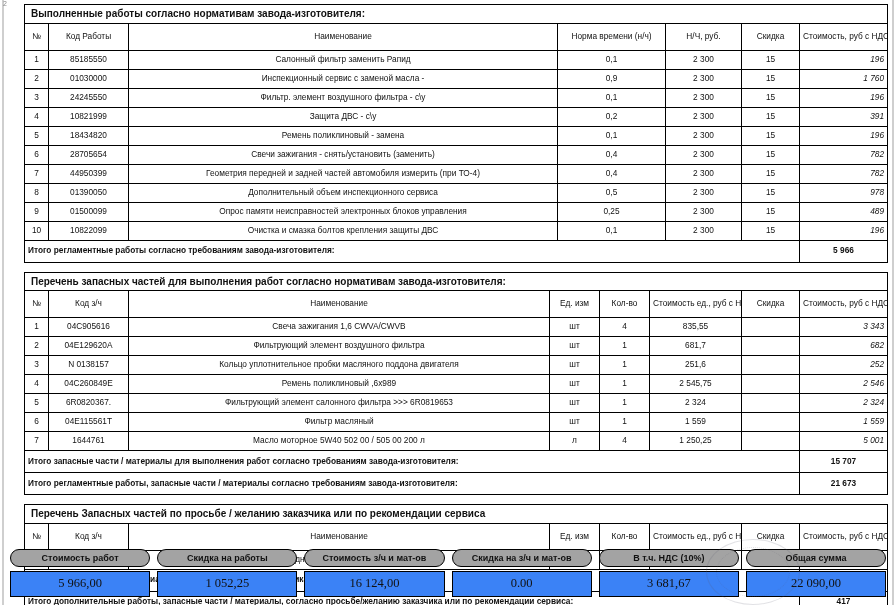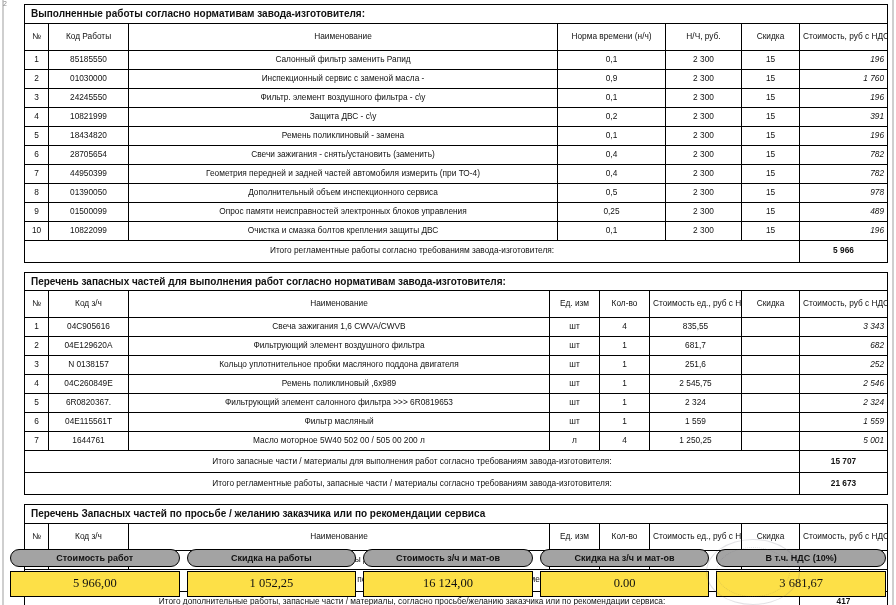--- a/index.html
+++ b/index.html
@@ -64,22 +64,22 @@
     text-align: center;
     font-size: 8.3px;
     line-height: 1.1;
     height: 22px;
   }
   td.c { text-align: center; }
   td.r { text-align: right; font-style: italic; }
   td.l { text-align: center; }
   tr.row td { height: 14px; }
   .total-label {
-    text-align: center;
-    font-weight: normal;
+    text-align: left;
+    font-weight: bold;
     font-size: 8.6px;
     padding-right: 5px;
     margin-top: 48px;
   }
   .total-value {
     text-align: center;
     font-weight: bold;
     font-size: 9.5px;
   }
   .total-row td { height: 17px; }
@@ -102,21 +102,21 @@
     font-weight: bold;
     padding: 3px 2px;
     margin-bottom: 4px;
     background: #a3a3a3;
   }
   .sum-val {
     border: 1px solid #000;
     text-align: center;
     font-size: 12.5px;
     padding: 4px 2px 5px 2px;
-    background: #fde047;
+    background: #3b82f6;
     font-family: "Liberation Serif", serif;
   }
   
   .stamp {
     position: absolute;
     right: 96px;
     bottom: 0px;
     width: 92px;
     height: 64px;
     border-radius: 50%;
@@ -439,16 +439,20 @@
       <div class="sum-val">16 124,00</div>
     </div>
     <div class="sum-cell">
       <div class="sum-head">Скидка на з/ч и мат-ов</div>
       <div class="sum-val">0.00</div>
     </div>
     <div class="sum-cell">
       <div class="sum-head">В т.ч. НДС (10%)</div>
       <div class="sum-val">3 681,67</div>
     </div>
+    <div class="sum-cell">
+      <div class="sum-head">Общая сумма</div>
+      <div class="sum-val">22 090,00</div>
+    </div>
   </div>
 
   <div class="stamp"></div>
 </div>
 
 </body></html>

